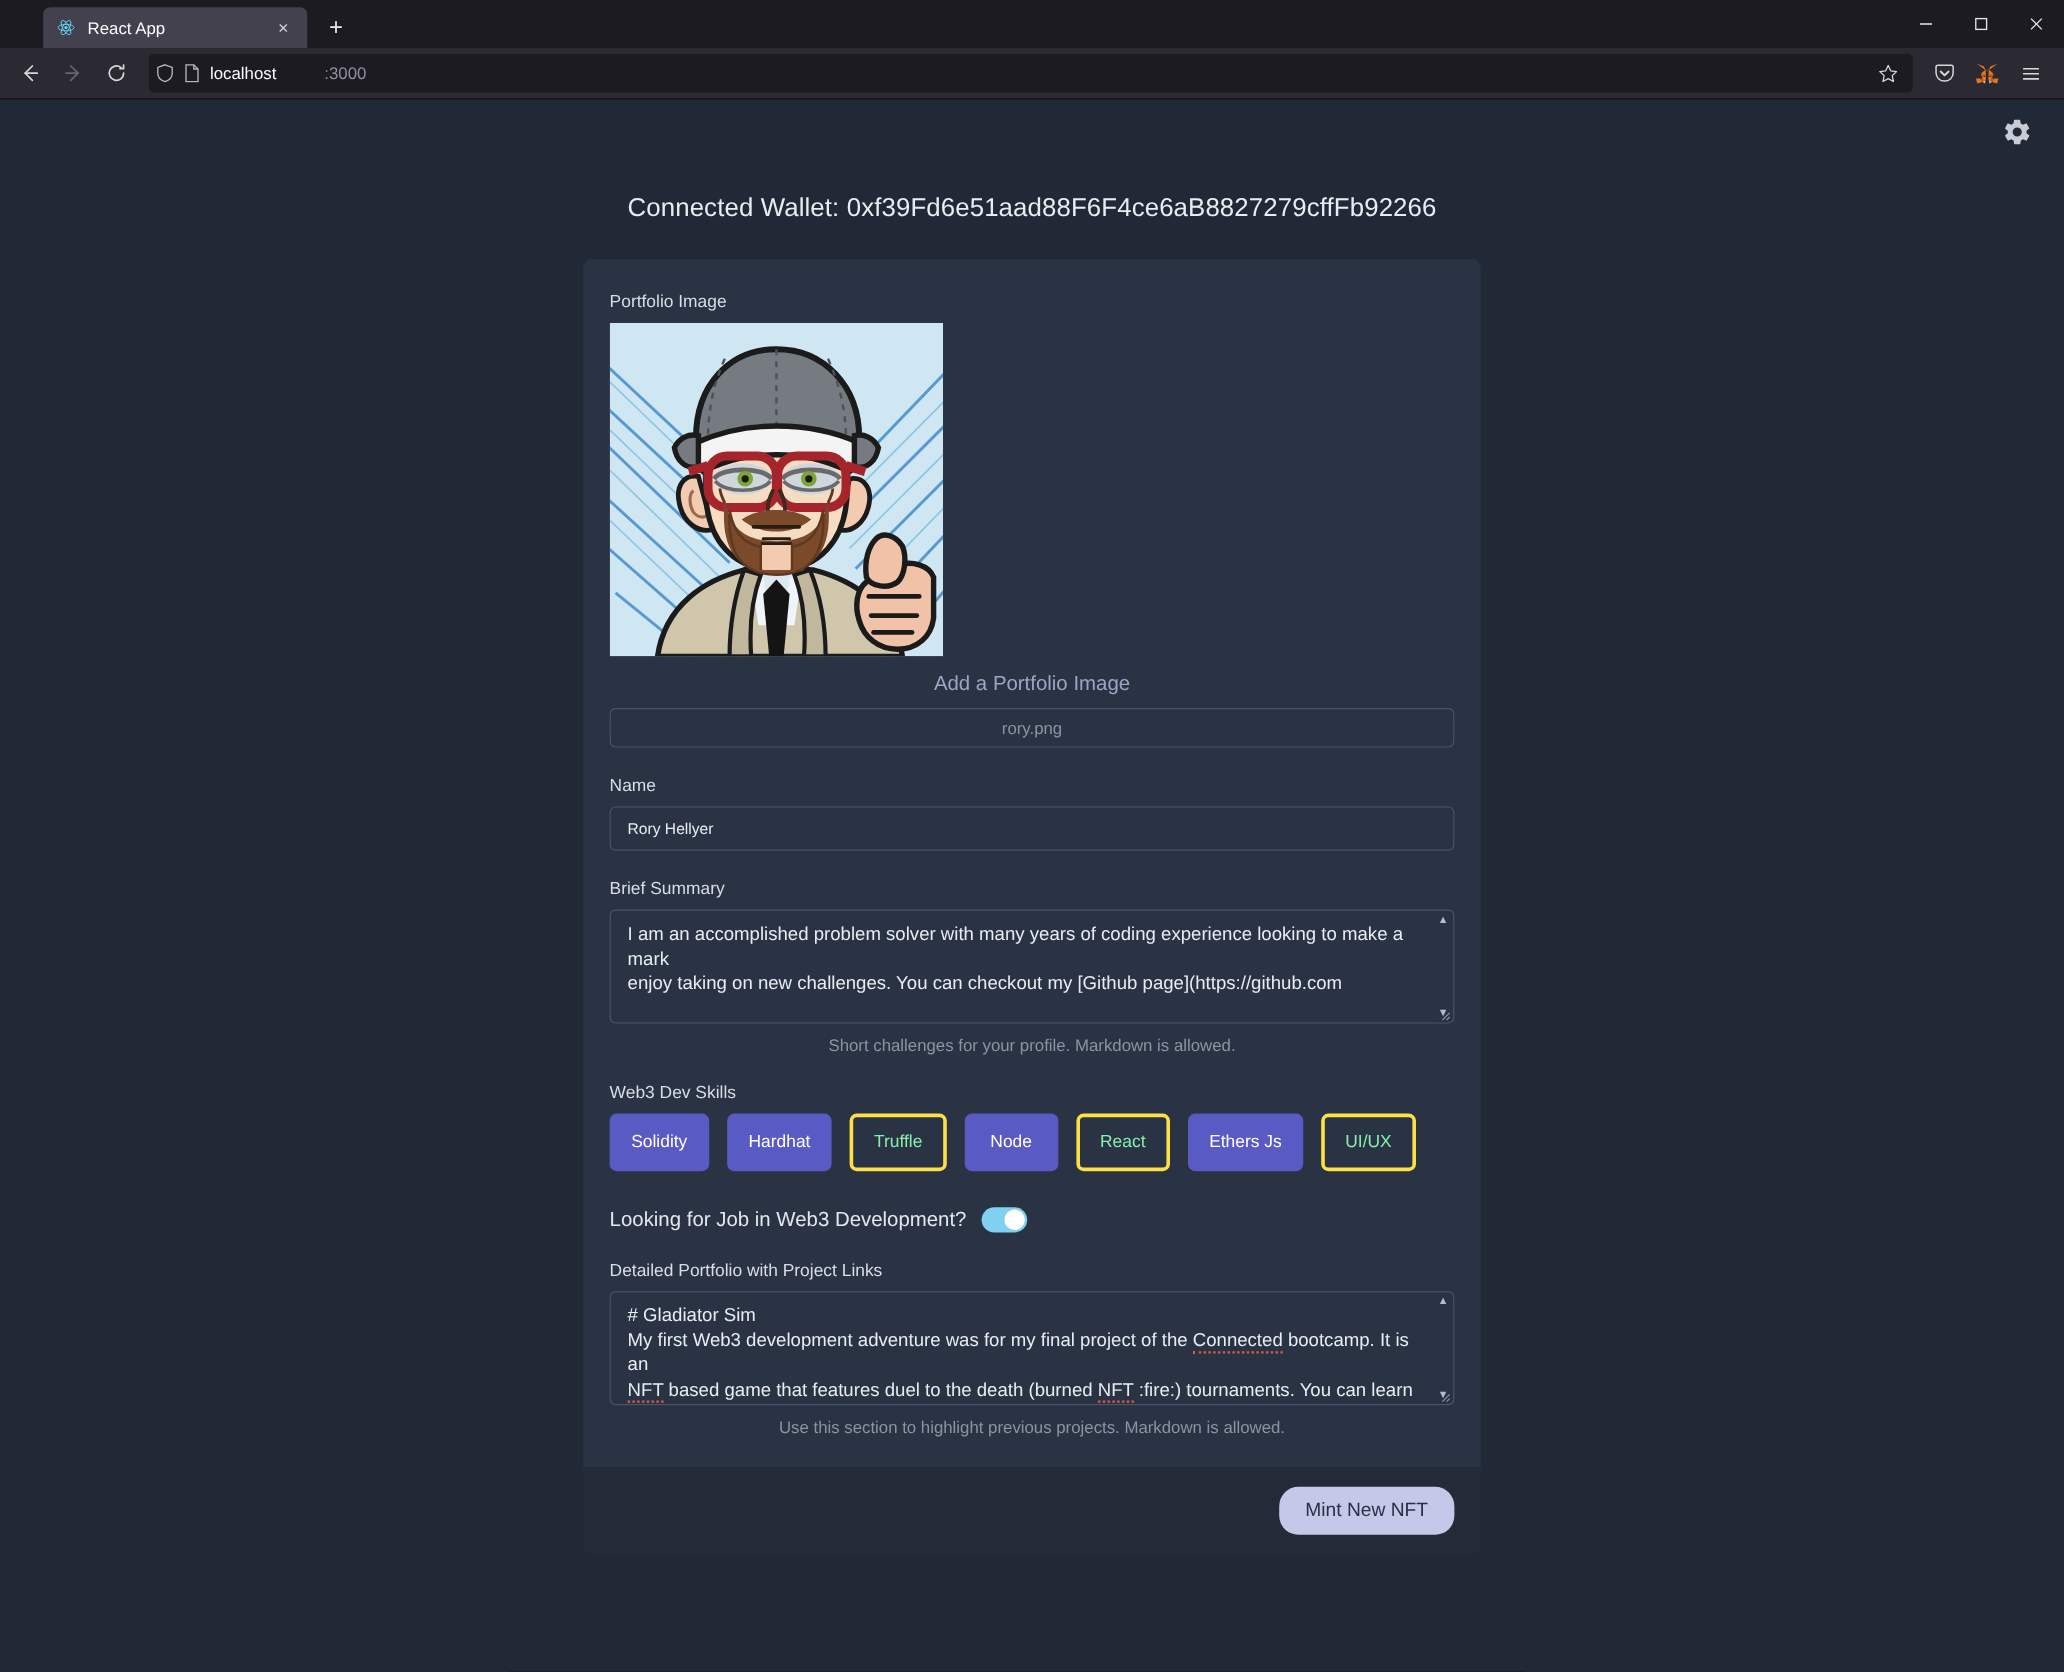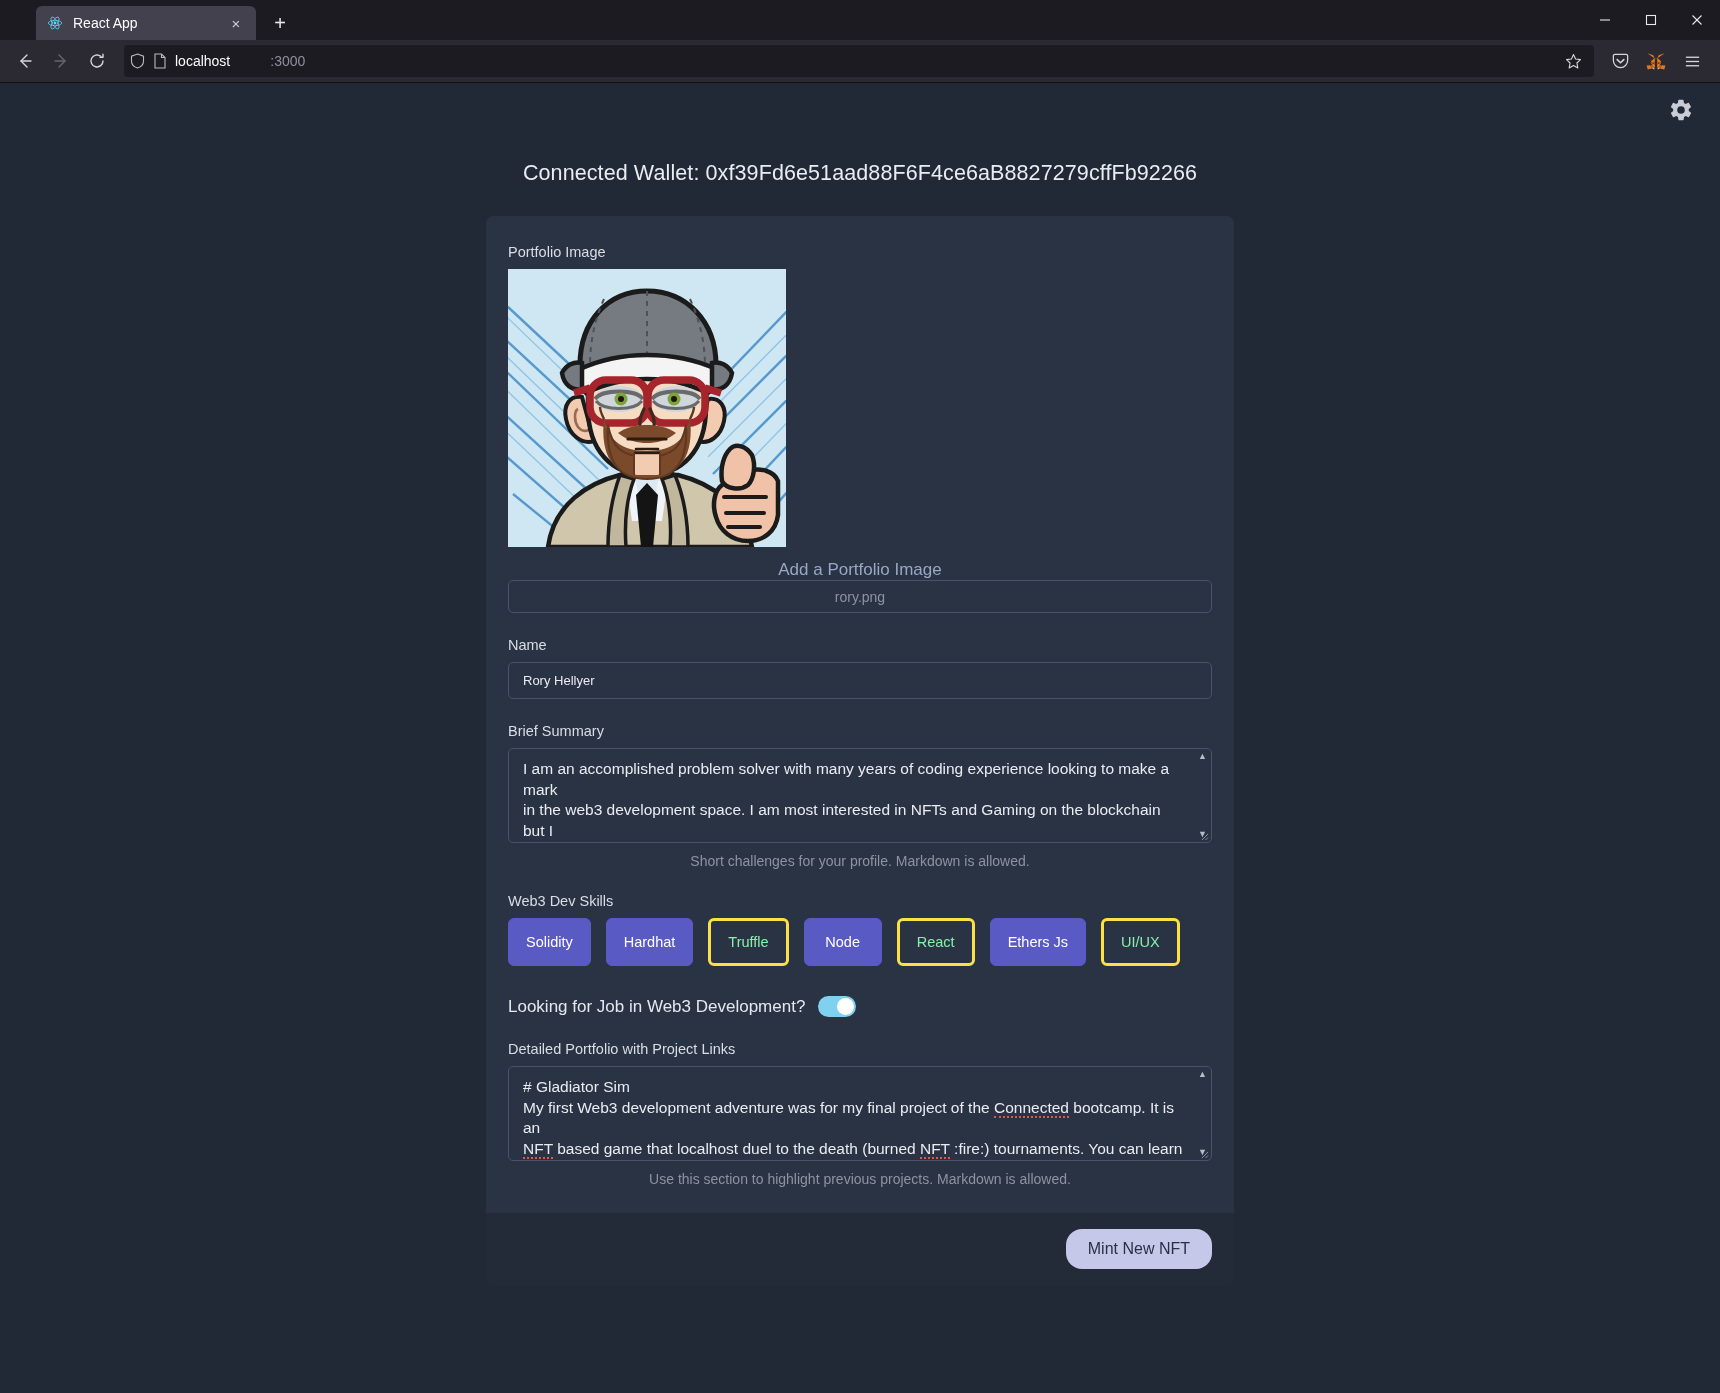--- a/index.html
+++ b/index.html
@@ -97,21 +97,21 @@
   }
   .field-label {
     color: #d9dde5; font-size: 14.5px; margin-bottom: 9px;
   }
 
   .avatar-wrap { width: 278px; height: 278px; overflow: hidden; }
   .avatar { width: 278px; height: 278px; display: block; }
 
   .add-link {
     text-align: center; color: #9aa6c4; font-size: 17px;
-    margin-top: 13px; margin-bottom: 0;
+    margin-top: 13px; margin-bottom: 10px;
   }
   .file-box {
     height: 33px; border: 1px solid #48546b; border-radius: 5px;
     display: flex; align-items: center; justify-content: center;
     color: #8d93a1; font-size: 14px; background: transparent;
   }
 
   .group { margin-top: 24px; }
   .text-input {
     width: 100%; height: 37px; background: transparent;
@@ -429,21 +429,20 @@
     <div class="group">
       <div class="field-label">Name</div>
       <input class="text-input" value="Rory Hellyer" style="">
     </div>
 
     <div class="group">
       <div class="field-label">Brief Summary</div>
       <div class="ta-wrap">
         <div class="textarea" style="height:95px">
           <div>I am an accomplished problem solver with many years of coding experience looking to make a mark</div>
-          <div>in the web3 development space. I am most interested in NFTs and Gaming on the blockchain but I</div>
           <div>enjoy taking on new challenges. You can checkout my [Github page](https://github.com</div>
 
         </div>
         <div class="ta-scroll">
           <span class="arrow">▲</span>
           <span class="arrow">▼</span>
         </div>
         <svg class="ta-grip" viewBox="0 0 10 10">
           <g stroke="#8d93a1" stroke-width="1">
               <line x1="9" y1="3" x2="3" y2="9"></line>
@@ -473,21 +472,21 @@
         <div class="knob"></div>
       </div>
     </div>
 
     <div class="group">
       <div class="field-label">Detailed Portfolio with Project Links</div>
       <div class="ta-wrap">
         <div class="textarea" style="height:95px">
           <div># Gladiator Sim</div>
           <div><span>My first Web3 development adventure was for my final project of the </span><span class="spell">Connected</span><span> bootcamp. It is an</span></div>
-          <div><span class="spell">NFT</span><span> based game that localhost duel to the death (burned </span><span class="spell">NFT</span><span> :fire:) tournaments. You can learn more</span></div>
+          <div><span class="spell">NFT</span><span> based game that features duel to the death (burned </span><span class="spell">NFT</span><span> :fire:) tournaments. You can learn more</span></div>
 
         </div>
         <div class="ta-scroll">
           <span class="arrow">▲</span>
           <span class="arrow">▼</span>
         </div>
         <svg class="ta-grip" viewBox="0 0 10 10">
           <g stroke="#8d93a1" stroke-width="1">
               <line x1="9" y1="3" x2="3" y2="9"></line>
               <line x1="9" y1="6.5" x2="6.5" y2="9"></line>

